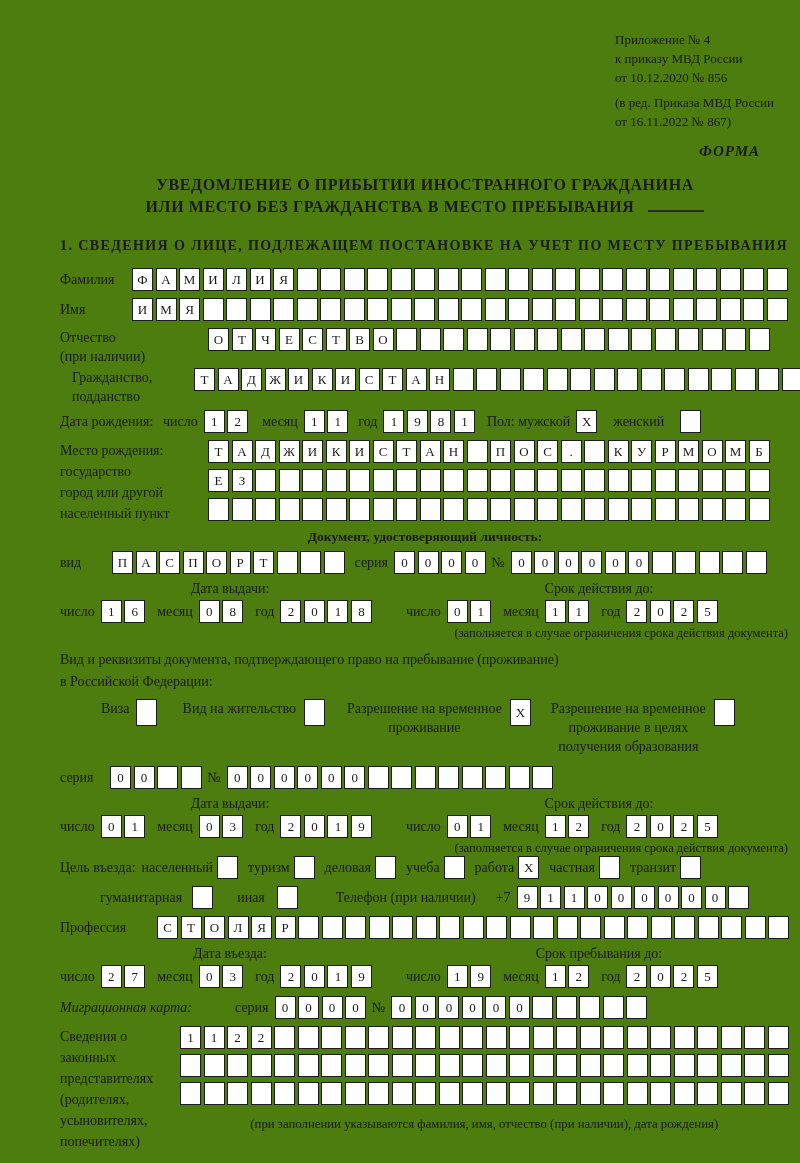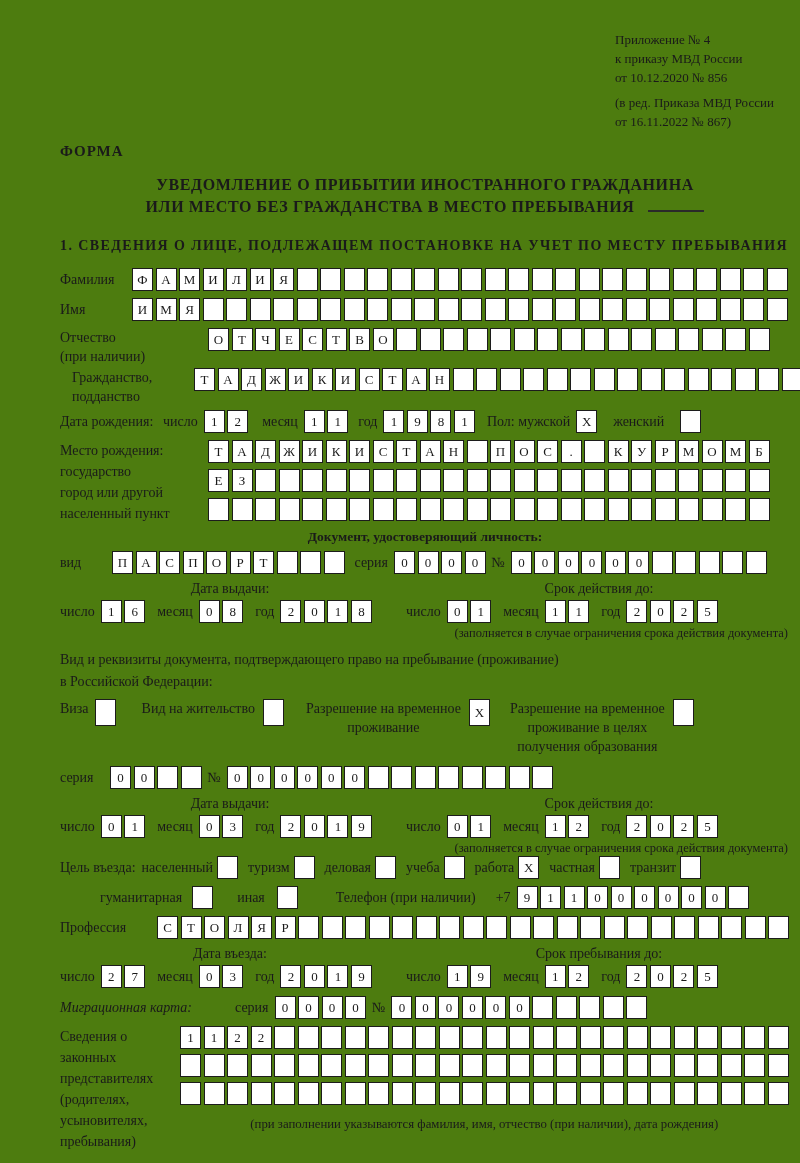--- a/index.html
+++ b/index.html
@@ -7,21 +7,21 @@
   .page{
     width:800px;height:1163px;box-sizing:border-box;
     padding:30px 10px 10px 60px;
     background:#4d7c0f;color:#1a1a1a;
     font-family:"Liberation Serif","DejaVu Serif",serif;
     font-size:14px;
   }
   
   .annex{margin-left:555px;width:200px;font-size:13px;line-height:19px;}
   .annex .amend{margin-top:6px;}
-  .forma{ text-align:left;padding-right:30px;font-weight:bold;font-size:15px;margin-top:12px;letter-spacing:1px;}
+  .forma{ text-align:right;padding-right:30px;font-weight:bold;font-size:15px;margin-top:12px;letter-spacing:1px;font-style:italic;}
   
   .title{text-align:center;font-weight:bold;font-size:16px;line-height:22px;margin-top:14px;letter-spacing:.6px;}
   .title .uline{display:inline-block;width:56px;border-bottom:2.2px solid #2a2a2a;height:14px;margin-left:14px;}
   .sec-heading{font-weight:bold;font-size:14px;margin-top:20px;letter-spacing:1.4px;white-space:nowrap;}
   
   .rows{margin-top:14px;}
   .row{display:flex;align-items:flex-start;margin-bottom:7px;}
   .row.center{align-items:center;}
   .lblcol{flex:none;line-height:19px;}
   .w72{width:72px;} .w122{width:122px;margin-left:12px;} .w148{width:148px;} .w97{width:97px;} .w120{width:120px;} .w175{width:175px;font-style:italic;}
@@ -46,21 +46,21 @@
   .dates-titles .dtr{width:330px;margin-left:34px;text-align:center;flex:none;}
   .dates-values{display:flex;align-items:center;margin-top:3px;}
   .dgroup{display:flex;align-items:center;flex:none;}
   .dgroup .dg-lbl{margin-right:6px;}
   .dgroup .dg-lbl.ml{margin-left:12px;}
   .dgroup.rightg{margin-left:34px;}
   .small-note{font-size:12.5px;text-align:right;margin-top:3px;padding-right:2px;}
   
   .para{line-height:22px;margin-top:8px;}
   .opt-row{display:flex;align-items:flex-start;margin-top:6px;margin-bottom:10px;}
-  .opt{display:flex;align-items:flex-start;}
+  .opt{display:flex;align-items:flex-start;margin-left:41px;}
   .opt .optlbl{line-height:19px;}
   .opt .optlbl.centered{text-align:center;}
   .opt .box{margin-left:8px;}
   
   .purpose .plbl{margin:0 4px 0 10px;}
   .purpose .plbl.first{margin-left:6px;}
   .caption{font-size:12.8px;text-align:center;margin-top:12px;}
 </style>
 </head>
 <body>
@@ -670,21 +670,21 @@
         </div>
     </div>
 
     <div class="row repr" style="margin-top:4px;">
       <div class="lblcol w120" style="line-height:21px;">
         <div>Сведения о</div>
         <div>законных</div>
         <div>представителях</div>
         <div>(родителях,</div>
         <div>усыновителях,</div>
-        <div>пребывания)</div>
+        <div>попечителях)</div>
       </div>
       <div>
         <div class="boxes">
             <span class="box">1</span>
             <span class="box">1</span>
             <span class="box">2</span>
             <span class="box">2</span>
             <span class="box"></span>
             <span class="box"></span>
             <span class="box"></span>

